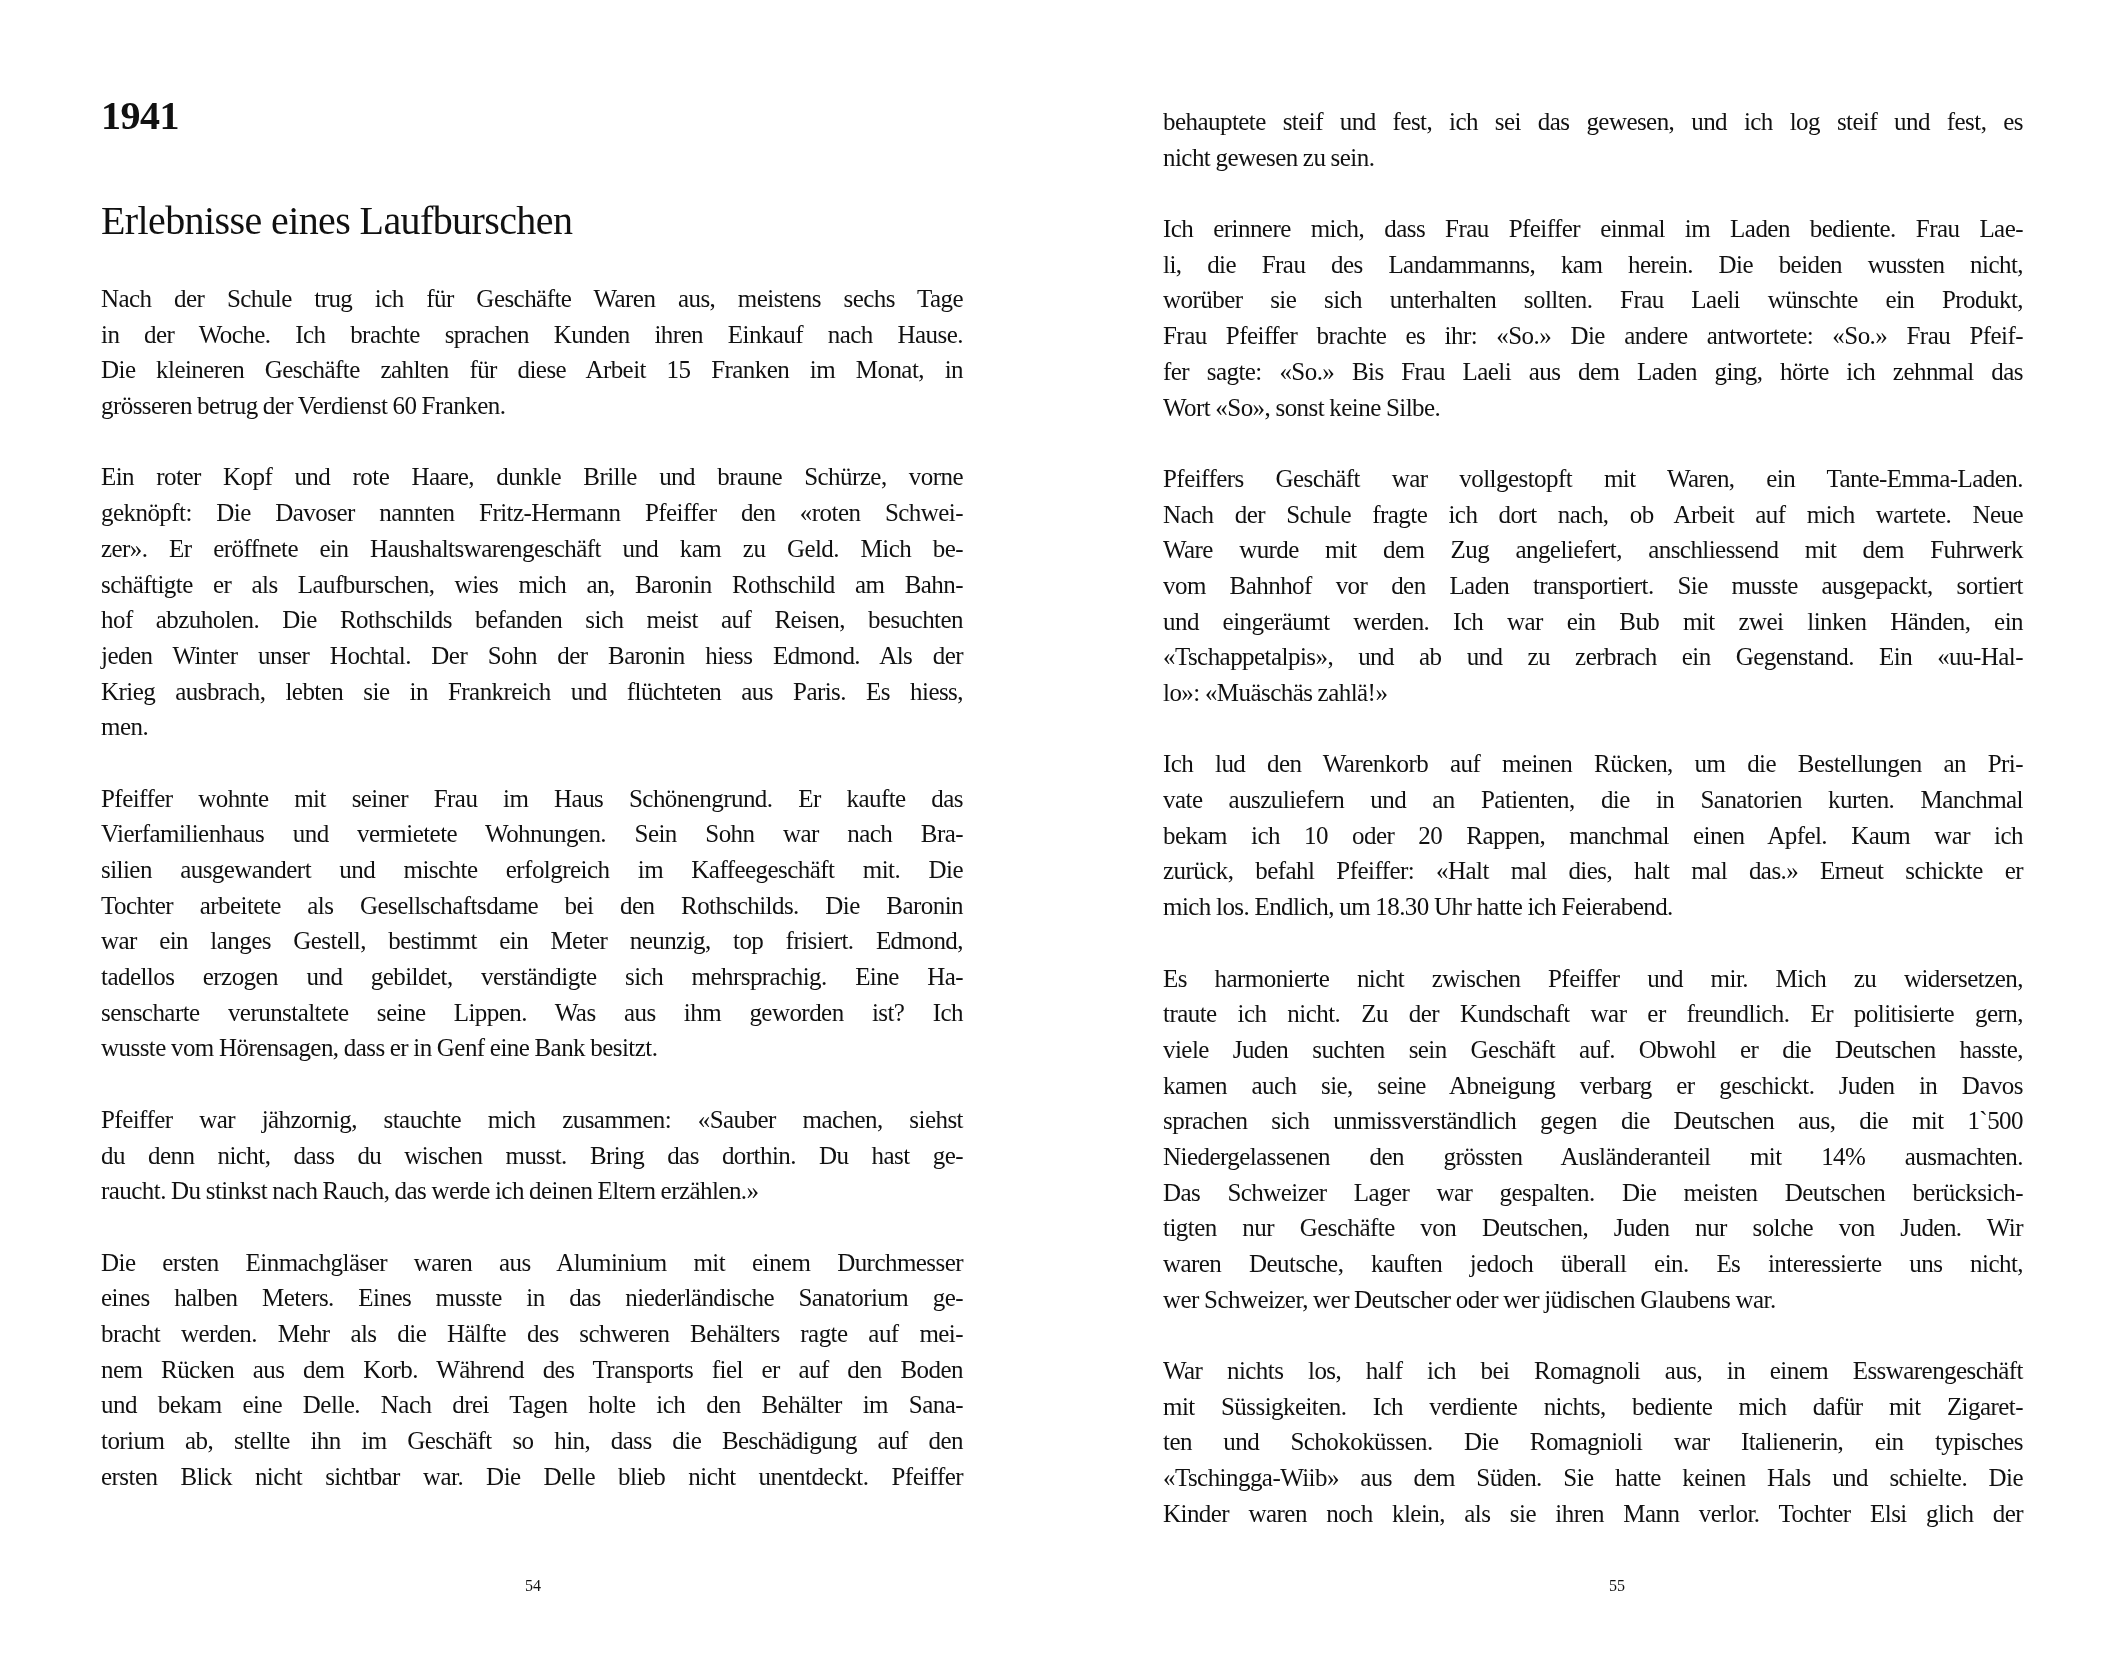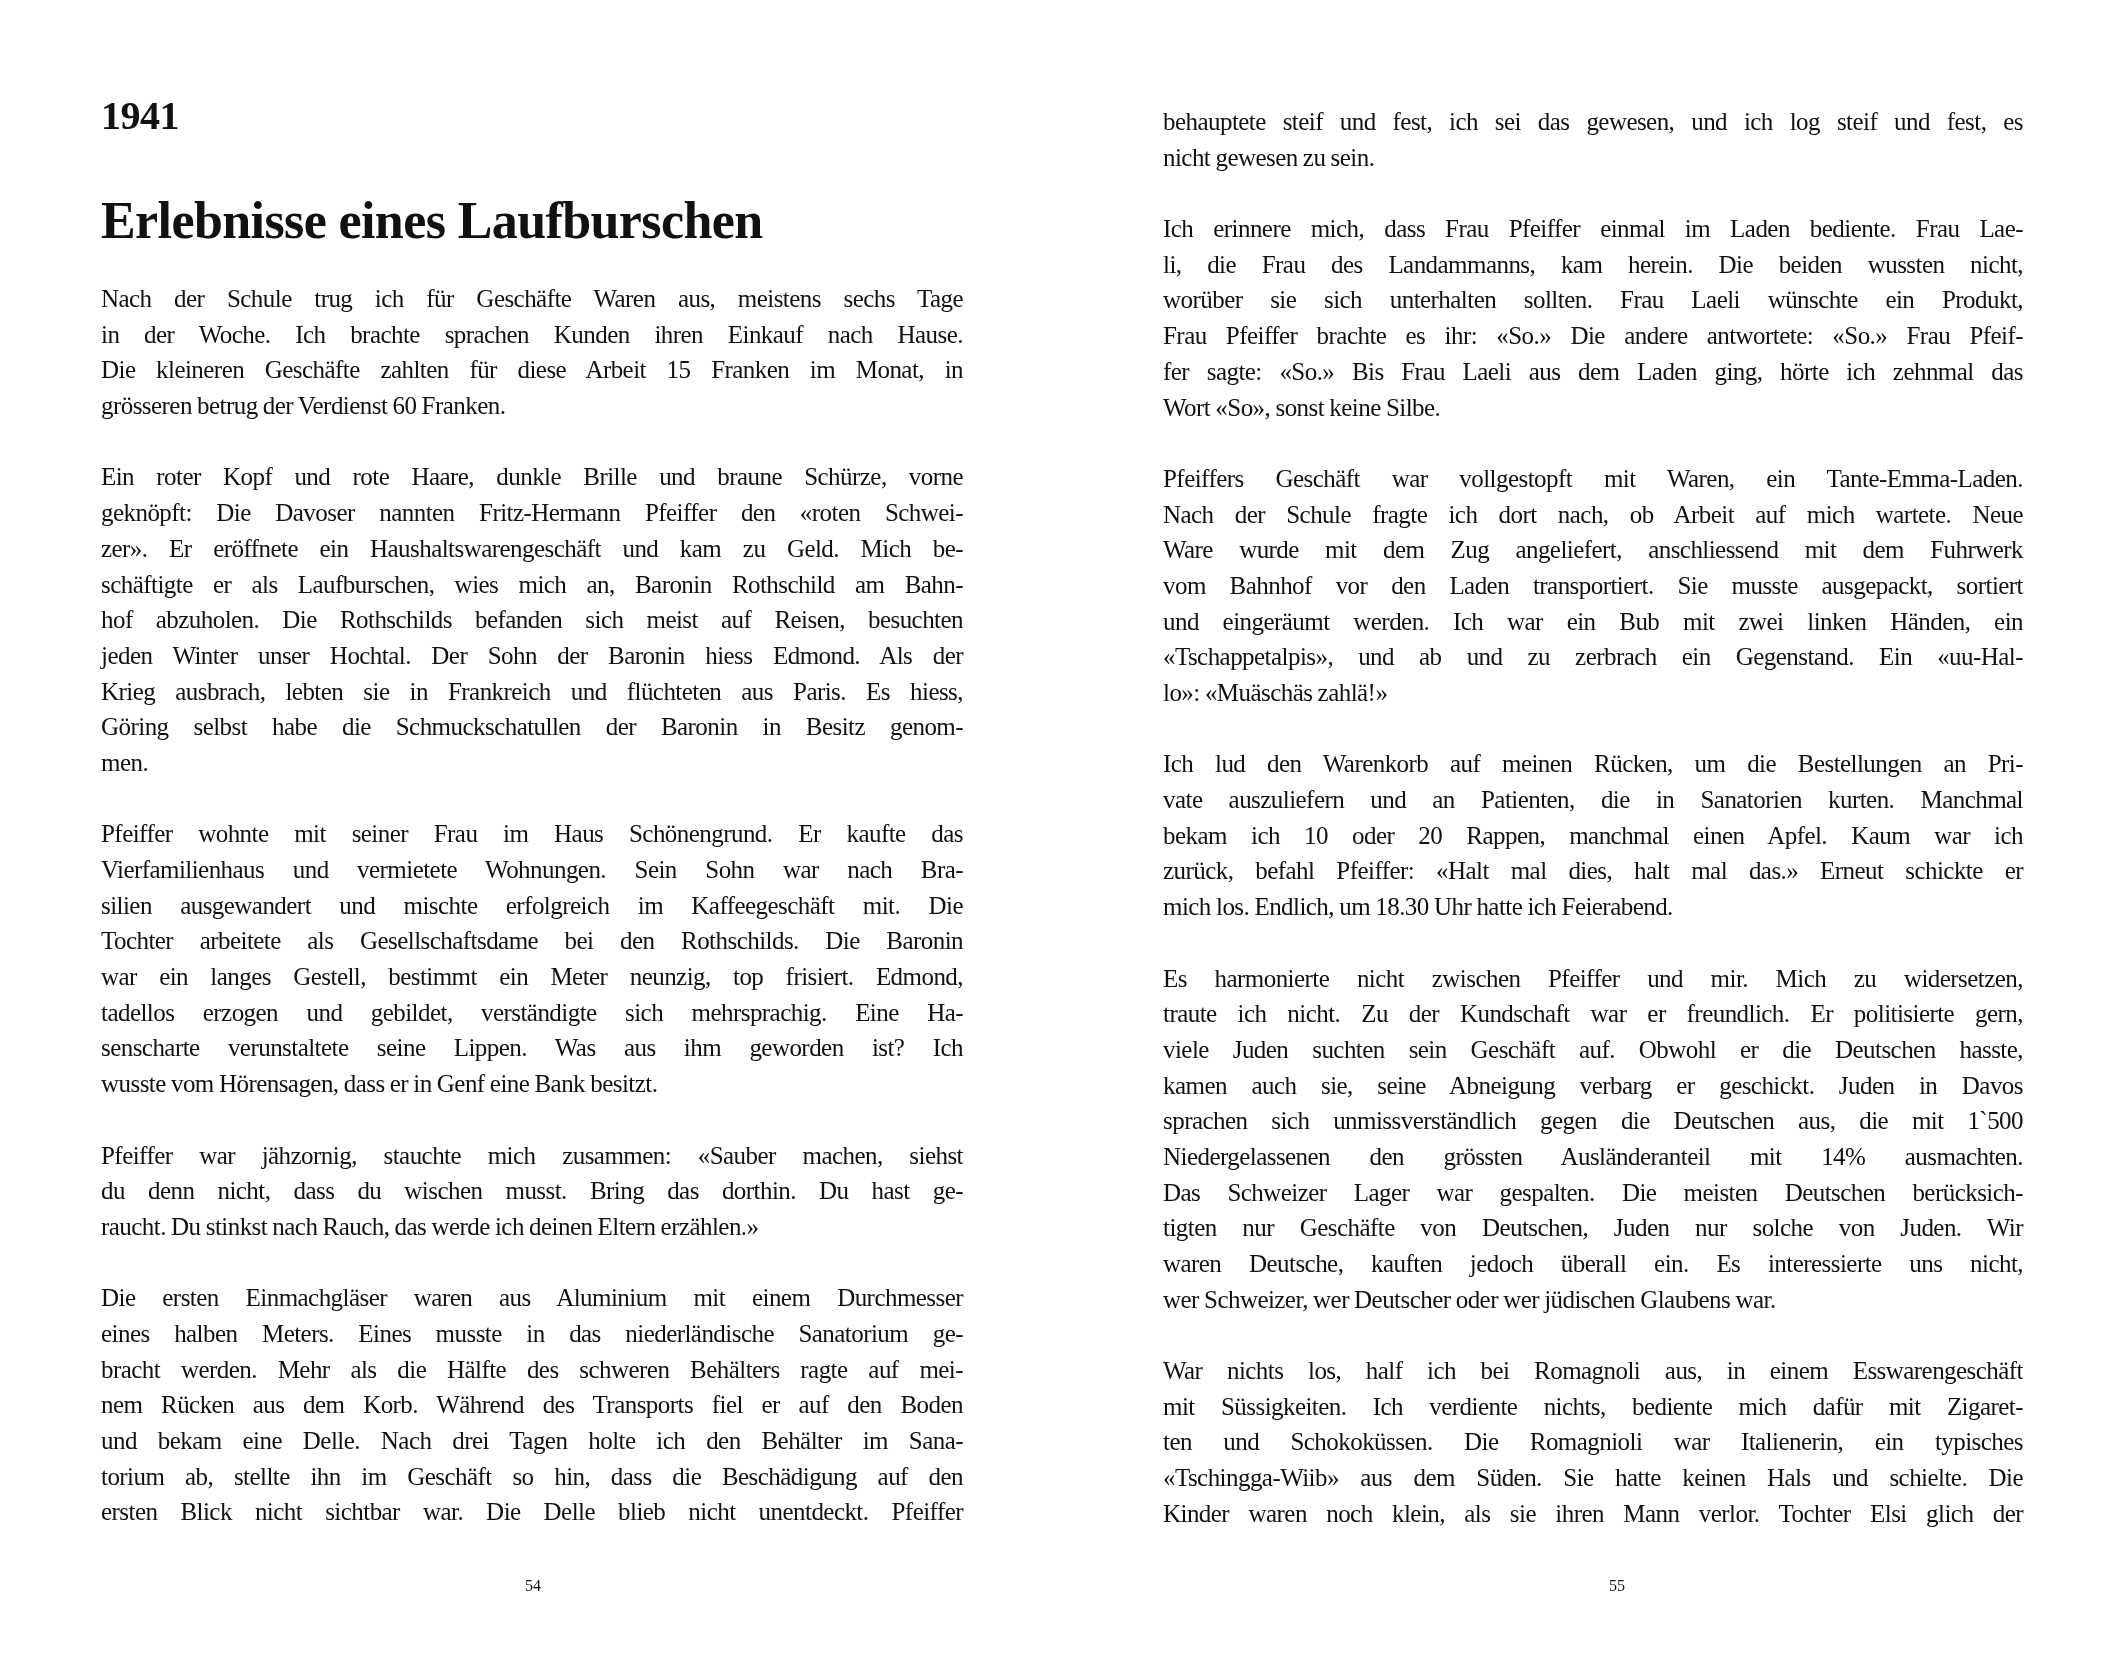--- a/index.html
+++ b/index.html
@@ -2,21 +2,21 @@
 <html><head>
 <meta charset="utf-8">
 <style>
   html, body { margin: 0; padding: 0; background: #ffffff; }
   body { width: 2126px; height: 1654px; position: relative; overflow: hidden; color: #111111;
          font-family: "Liberation Serif", "DejaVu Serif", serif; }
   .page { position: absolute; top: 0; height: 1654px; }
   .page.left { left: 101px; width: 862px; }
   .page.right { left: 1163px; width: 860px; }
   .year { position: absolute; left: 0; top: 92px; font-size: 40px; font-weight: bold; line-height: 48px; letter-spacing: -0.5px; }
-  .chapter-title { position: absolute; left: 0; top: 197px; font-size: 52px; font-weight: bold; line-height: 48px; letter-spacing: -0.6px; white-space: nowrap; text-align: center; }
+  .chapter-title { position: absolute; left: 0; top: 197px; font-size: 40px; font-weight: normal; line-height: 48px; letter-spacing: -0.6px; white-space: nowrap; text-align: center; }
   .body { position: absolute; left: 0; width: 100%; }
   .page.left .body { top: 281px; }
   .page.right .body { top: 104px; }
   .para { margin: 0 0 35.7px 0; }
   .line { display: block; height: 35.7px; line-height: 35.7px; font-size: 25px; white-space: nowrap;
           text-align: justify; text-align-last: justify; letter-spacing: -0.55px; word-spacing: -0.5px; }
   .line.last { text-align-last: left; }
   .pagenum { position: absolute; top: 1574px; font-size: 16px; line-height: 24px; width: 60px; text-align: center; }
   .page.left .pagenum { left: 402px; }
   .page.right .pagenum { left: 402px; text-align: right; }
@@ -35,21 +35,20 @@
         <span class="line last">grösseren betrug der Verdienst 60 Franken.</span>
       </div>
       <div class="para">
         <span class="line">Ein roter Kopf und rote Haare, dunkle Brille und braune Schürze, vorne</span>
         <span class="line">geknöpft: Die Davoser nannten Fritz-Hermann Pfeiffer den «roten Schwei-</span>
         <span class="line">zer». Er eröffnete ein Haushaltswarengeschäft und kam zu Geld. Mich be-</span>
         <span class="line">schäftigte er als Laufburschen, wies mich an, Baronin Rothschild am Bahn-</span>
         <span class="line">hof abzuholen. Die Rothschilds befanden sich meist auf Reisen, besuchten</span>
         <span class="line">jeden Winter unser Hochtal. Der Sohn der Baronin hiess Edmond. Als der</span>
         <span class="line">Krieg ausbrach, lebten sie in Frankreich und flüchteten aus Paris. Es hiess,</span>
-        <span class="line">Göring selbst habe die Schmuckschatullen der Baronin in Besitz genom-</span>
         <span class="line last">men.</span>
       </div>
       <div class="para">
         <span class="line">Pfeiffer wohnte mit seiner Frau im Haus Schönengrund. Er kaufte das</span>
         <span class="line">Vierfamilienhaus und vermietete Wohnungen. Sein Sohn war nach Bra-</span>
         <span class="line">silien ausgewandert und mischte erfolgreich im Kaffeegeschäft mit. Die</span>
         <span class="line">Tochter arbeitete als Gesellschaftsdame bei den Rothschilds. Die Baronin</span>
         <span class="line">war ein langes Gestell, bestimmt ein Meter neunzig, top frisiert. Edmond,</span>
         <span class="line">tadellos erzogen und gebildet, verständigte sich mehrsprachig. Eine Ha-</span>
         <span class="line">senscharte verunstaltete seine Lippen. Was aus ihm geworden ist? Ich</span>

